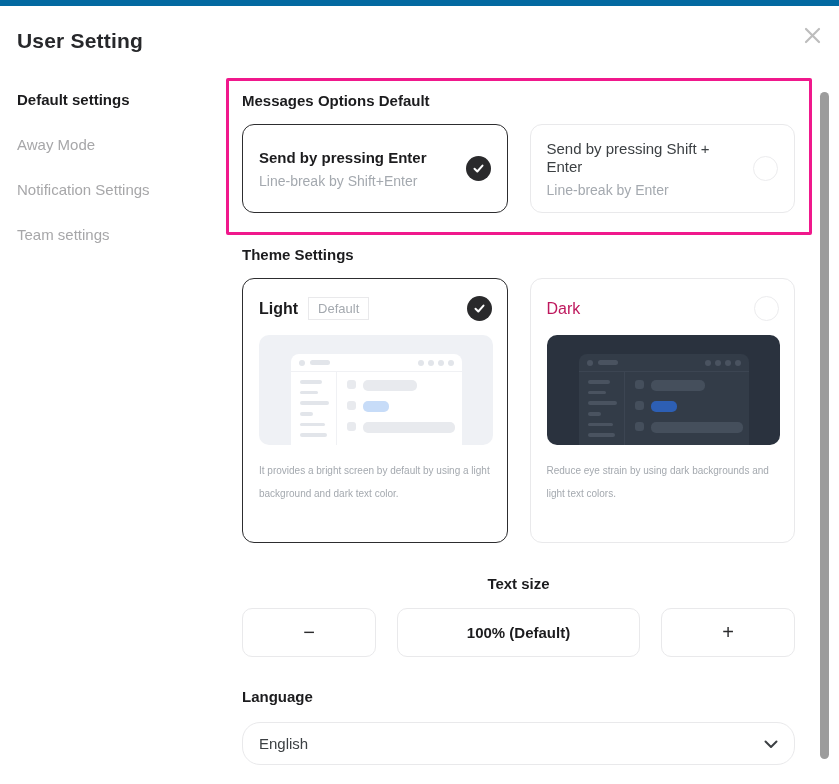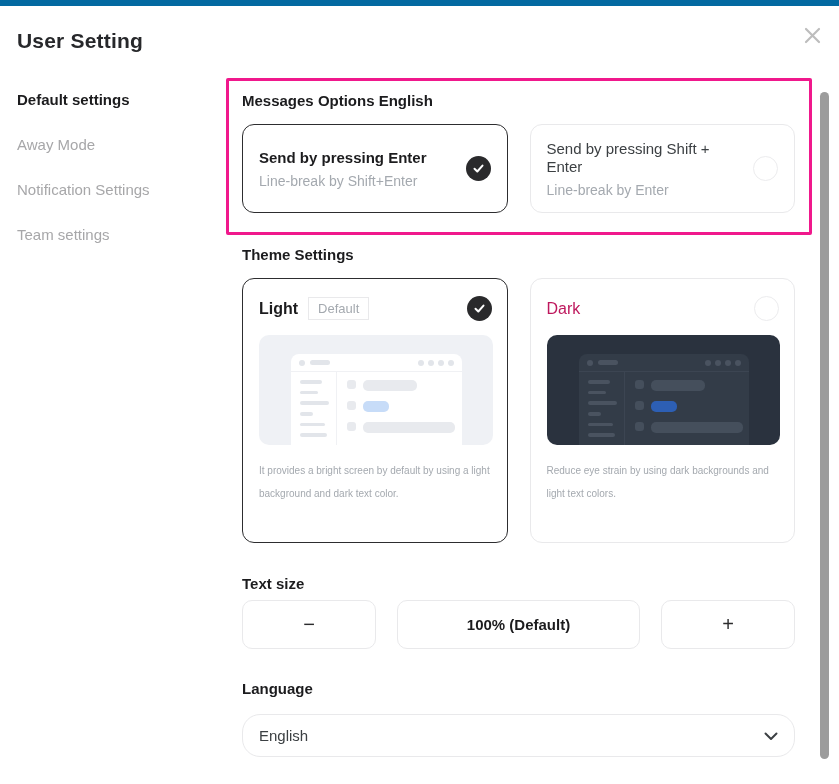--- a/index.html
+++ b/index.html
@@ -80,21 +80,21 @@
   .dark  .bubble.blue { background:#2d5fb4; }
 
   .theme-desc { padding:14px 16px 0 16px; font-size:10px; color:#a4a9af; line-height:23px; }
 
   
   .size-row { display:flex; gap:21px; margin-bottom:32px; }
   .size-btn { height:49px; border:1px solid #e9e9eb; border-radius:10px; background:#fff; cursor:pointer;
               display:flex; align-items:center; justify-content:center; font-family:"Liberation Sans", sans-serif; }
   .size-btn.minus, .size-btn.plus { flex:0 0 134px; font-size:20px; color:#2b2b2d; }
   .size-btn.value { flex:1; font-size:15px; font-weight:bold; color:#1c1c1e; }
-  .size-section-title { margin-bottom:8px; }
+  .size-section-title { margin-bottom:16px;text-align:center; }
 
   
   .lang-select { height:43px; border:1px solid #e9e9eb; border-radius:18px; background:#fff; cursor:pointer;
                  display:flex; align-items:center; justify-content:space-between; padding:0 16px; }
   .lang-value { font-size:15px; color:#3c4043; }
   .lang-section-title { margin-bottom:17px; }
 
   
   .highlight-box { position:absolute; left:226px; top:72px; width:586px; height:157px;
                    border-style:solid; border-width:3px; border-radius:2px; pointer-events:none; }
@@ -120,21 +120,21 @@
   <nav class="sidebar">
     <div class="side-item active">Default settings</div>
     <div class="side-item">Away Mode</div>
     <div class="side-item">Notification Settings</div>
     <div class="side-item">Team settings</div>
   </nav>
 
   <main class="content">
 
     <section>
-      <h3 class="section-title">Messages Options English</h3>
+      <h3 class="section-title">Messages Options Default</h3>
       <div class="cards-row msg-row">
 
         <div class="opt-card selected">
           <div class="opt-text">
             <div class="opt-title">Send by pressing Enter</div>
             <div class="opt-sub">Line-break by Shift+Enter</div>
           </div>
           <div class="check-circle" style="background: rgb(42, 42, 44);">
             <svg width="13" height="13" viewBox="0 0 13 13">
                 <path d="M2.5 6.8 L5.3 9.5 L10.5 3.6" stroke="#ffffff" stroke-width="2" fill="none" stroke-linecap="round" stroke-linejoin="round"></path>

